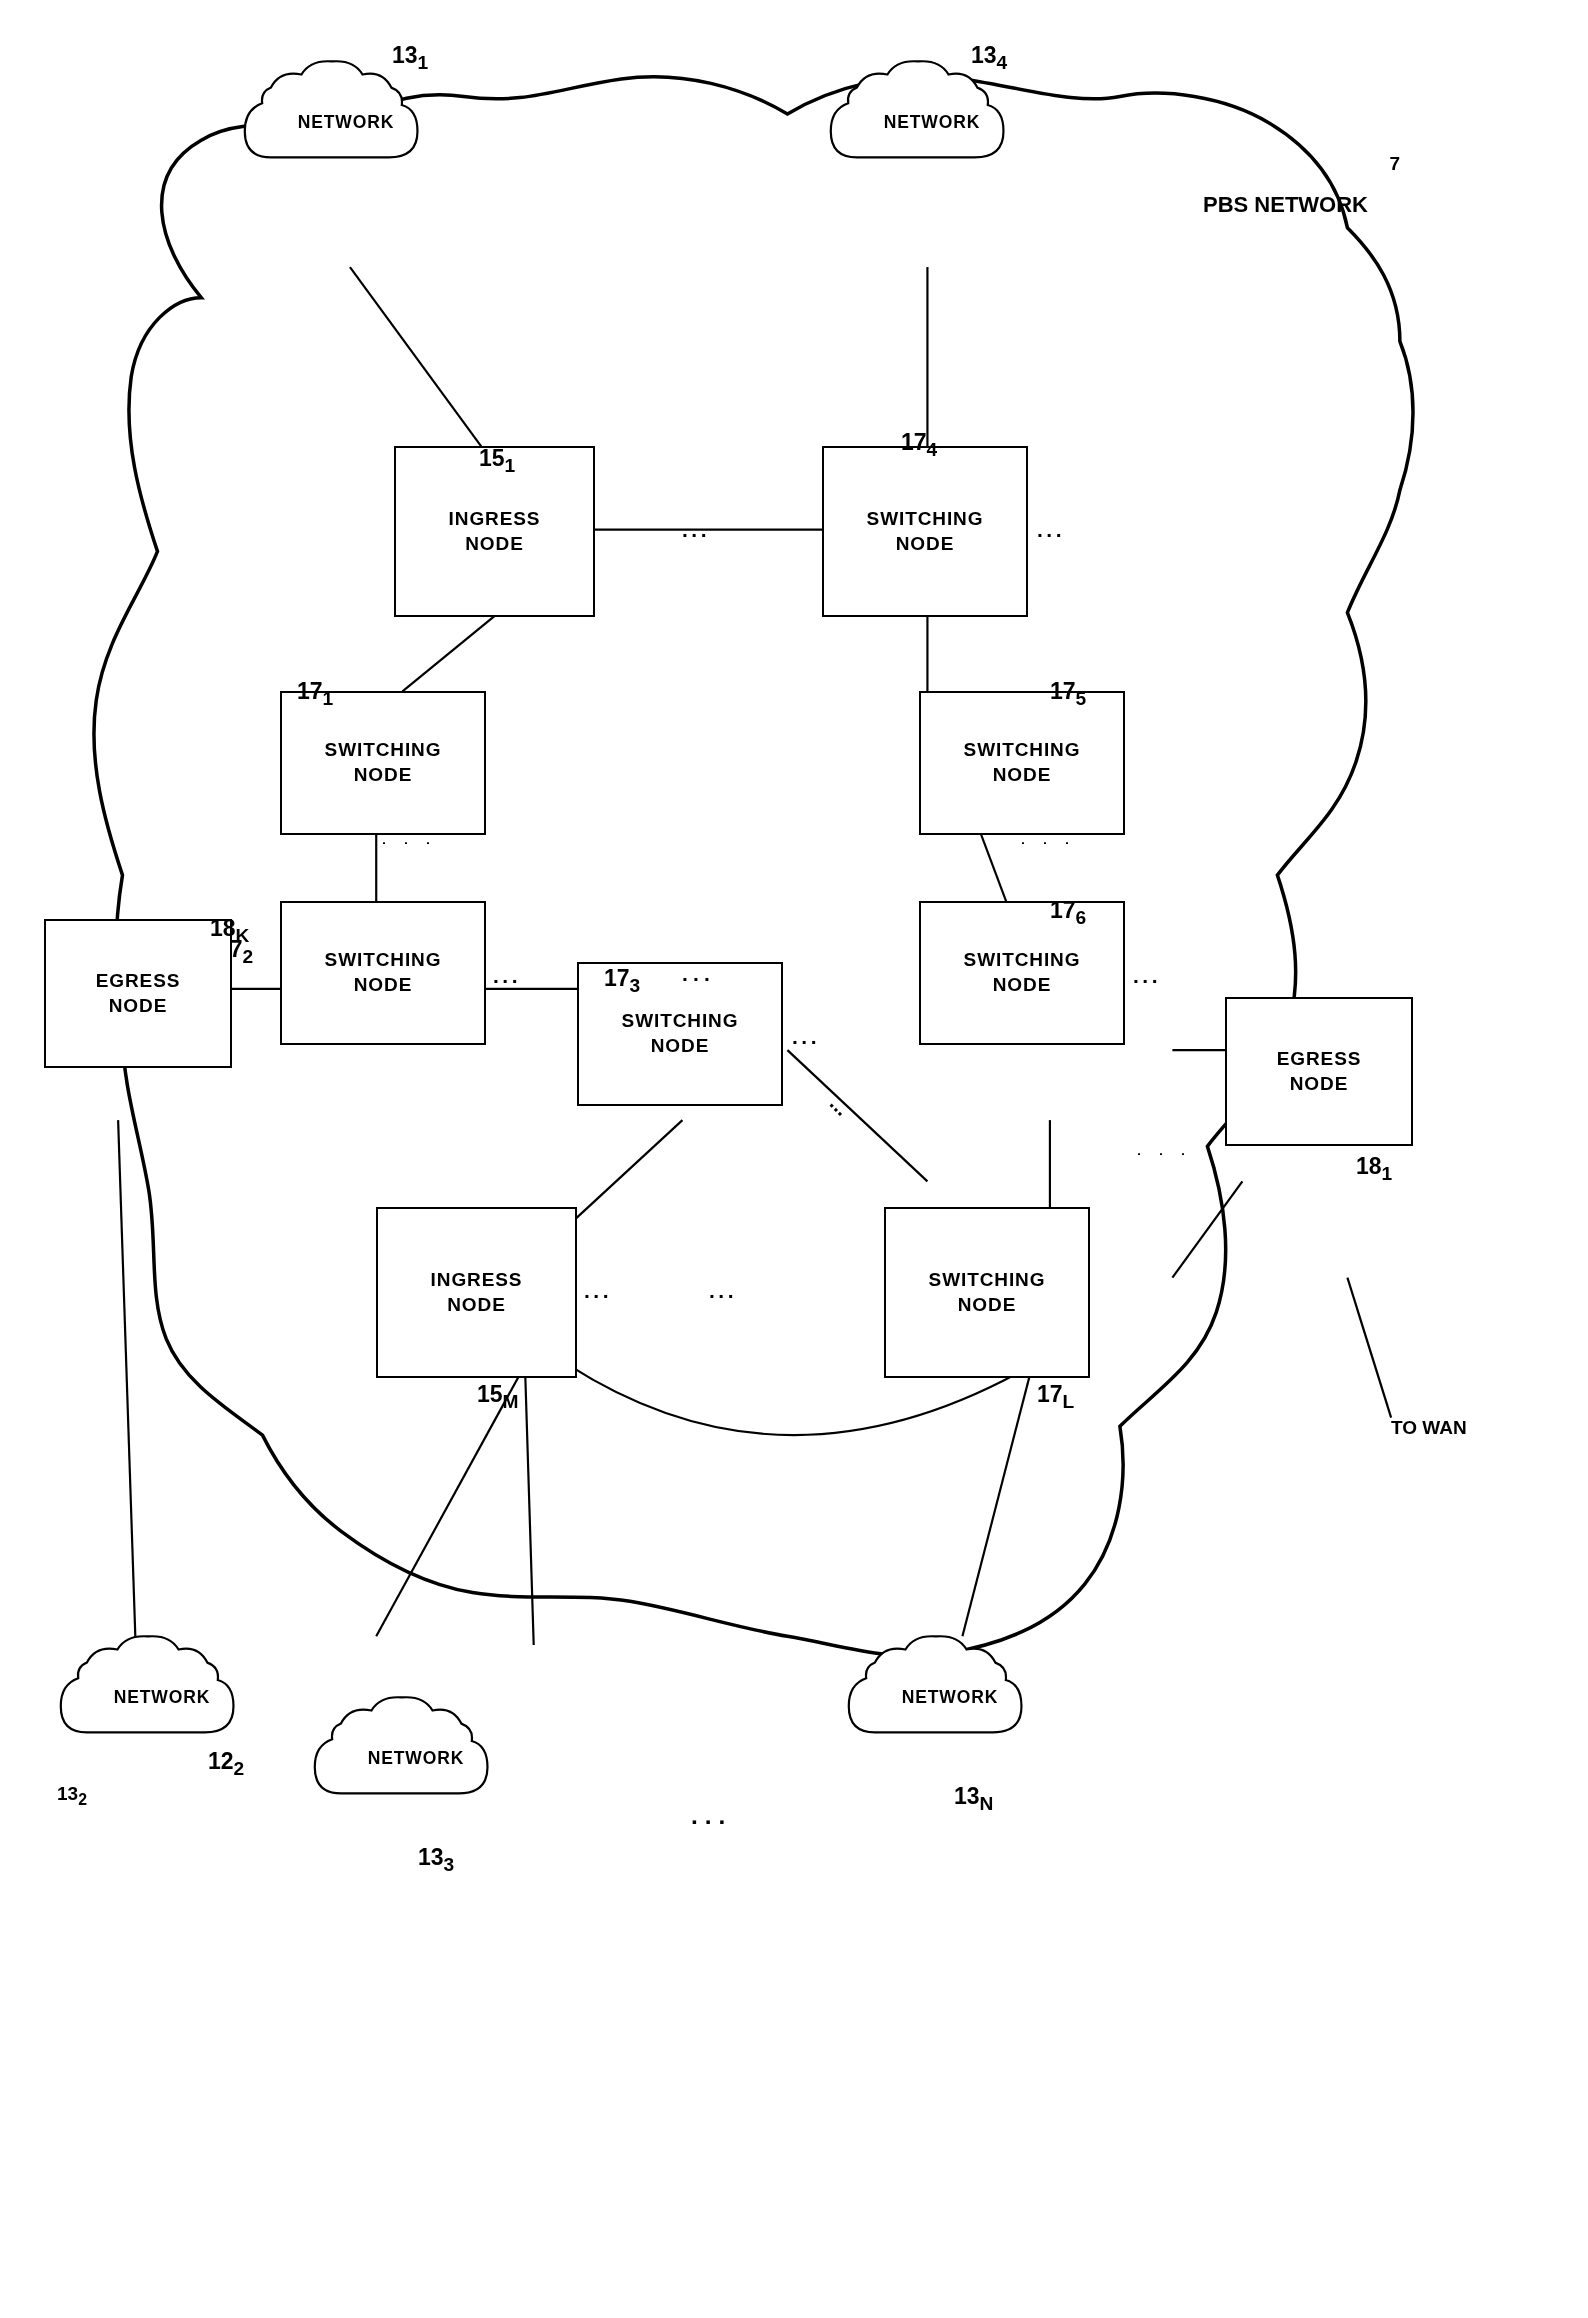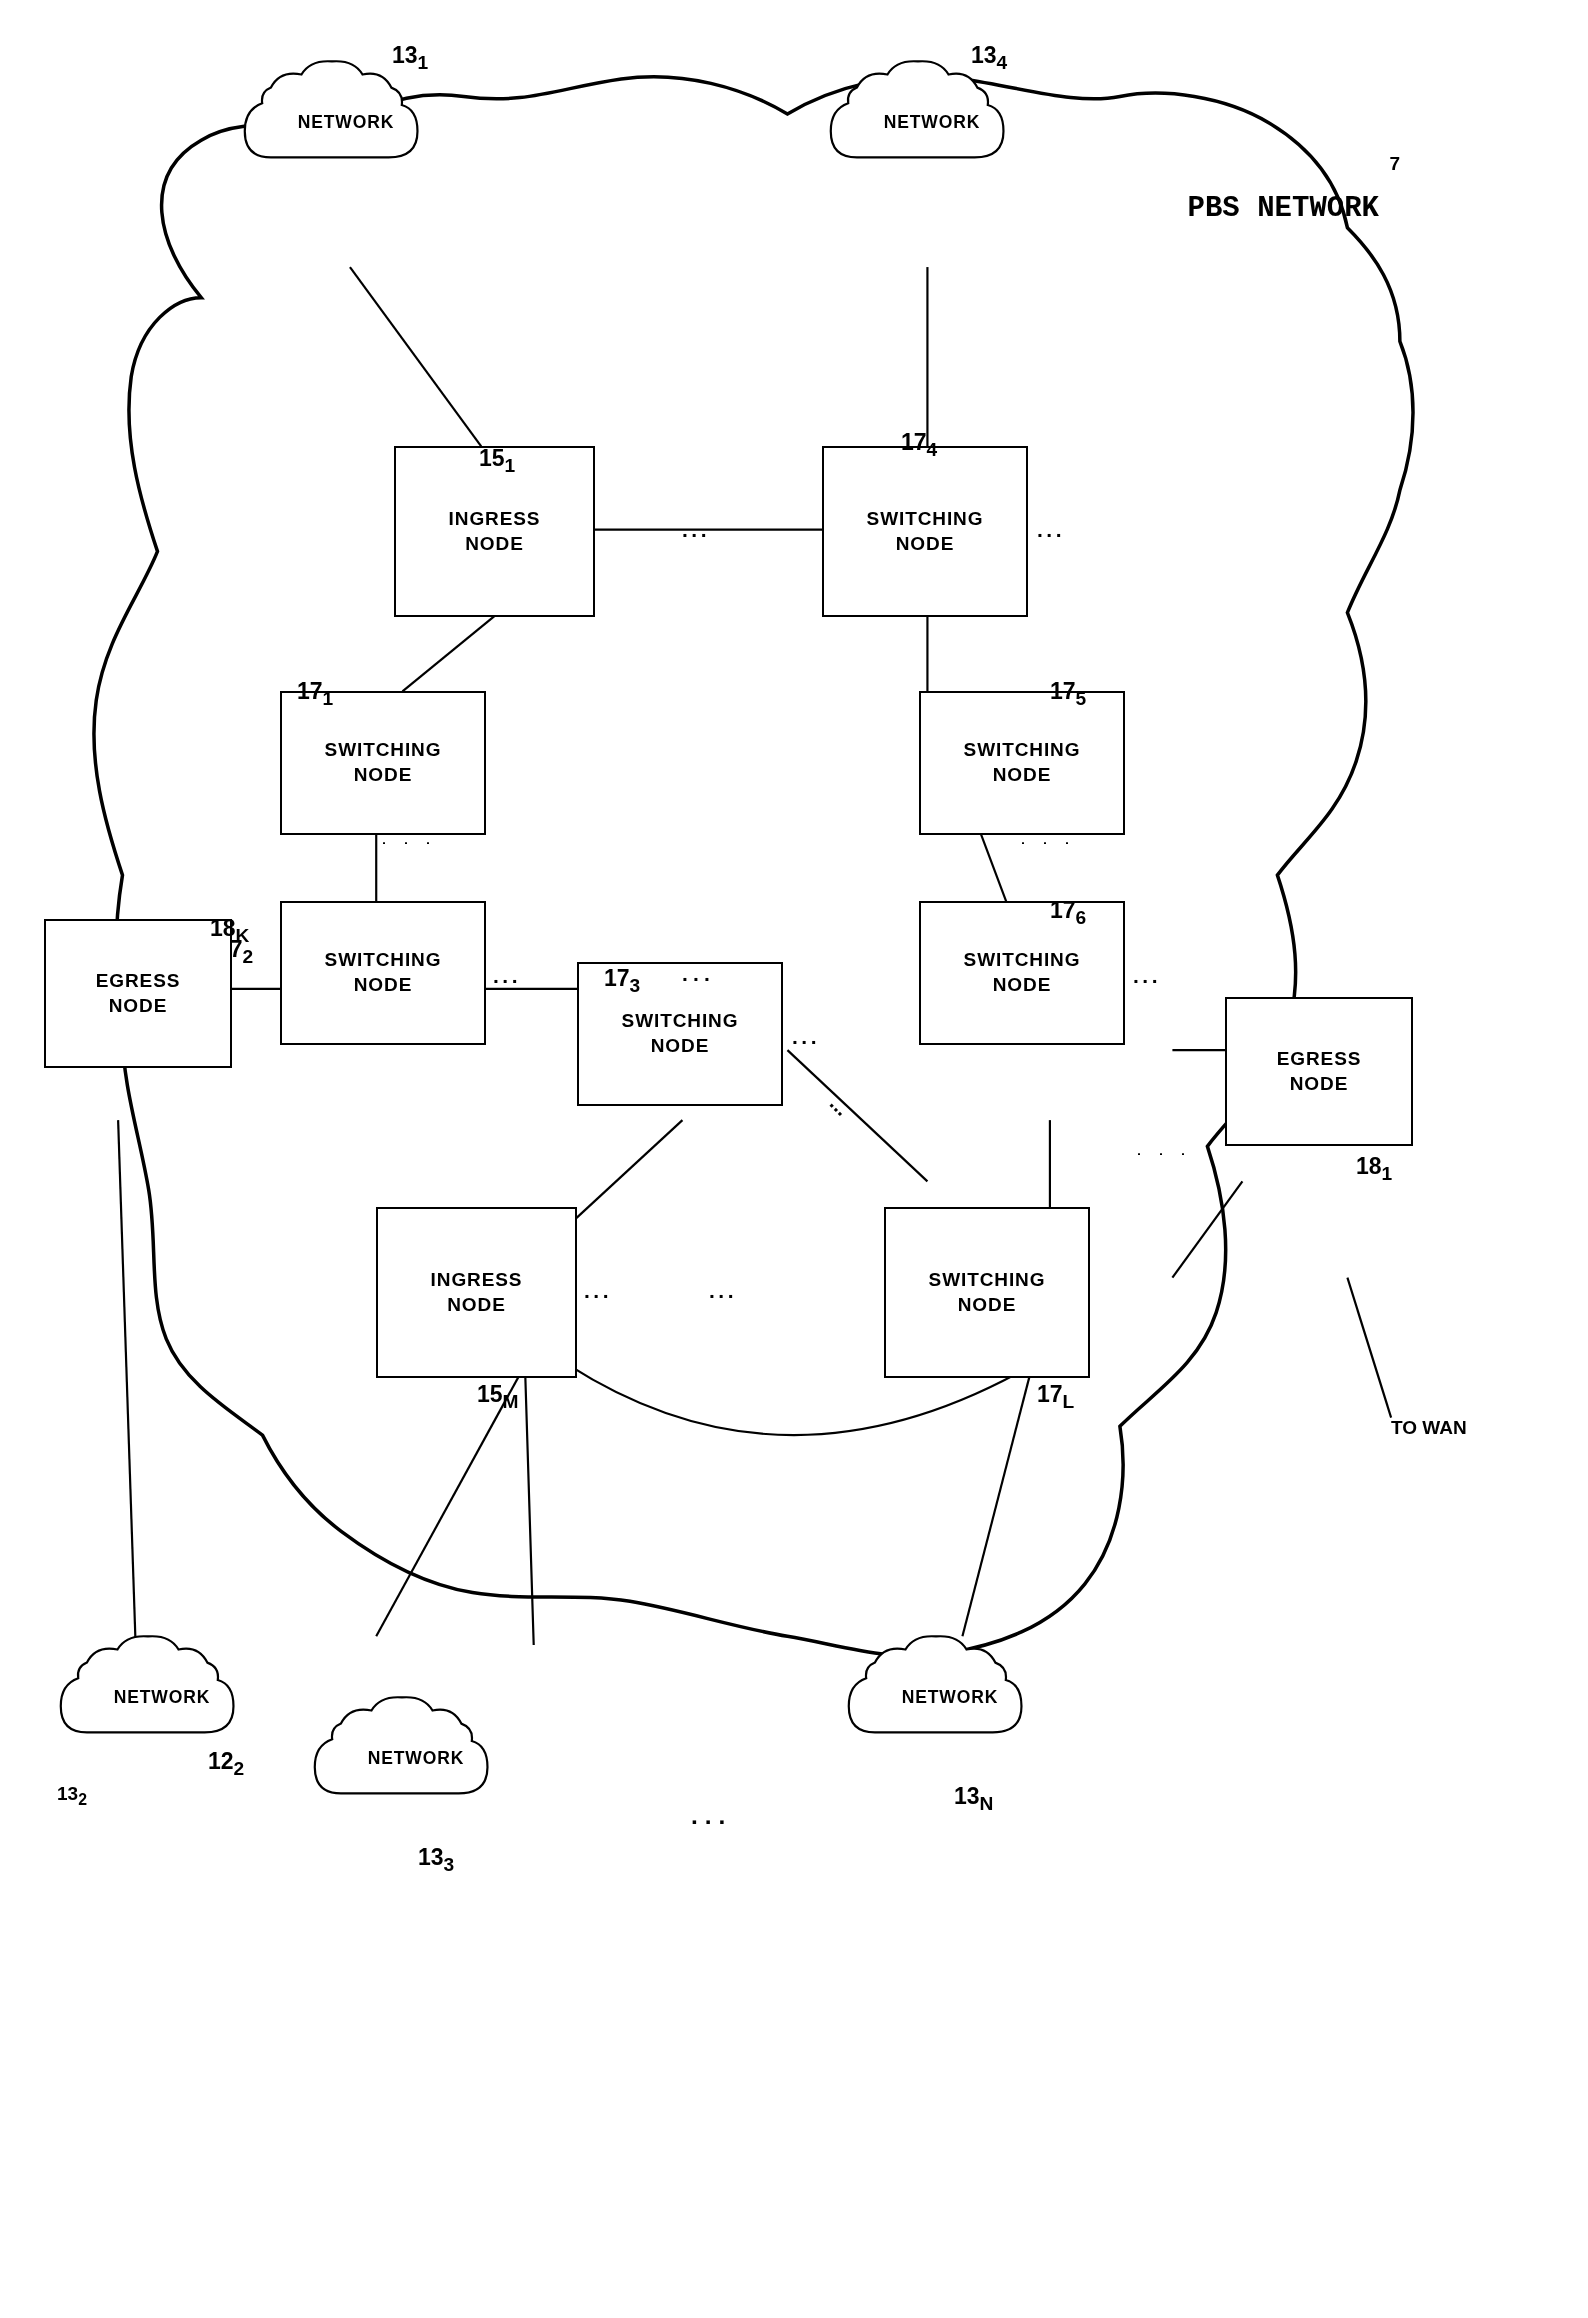--- a/index.html
+++ b/index.html
@@ -154,21 +154,21 @@
     <line x1="600" y1="1560" x2="430" y2="1870" stroke="#000" stroke-width="2.5"></line>
     <line x1="600" y1="1560" x2="610" y2="1880" stroke="#000" stroke-width="2.5"></line>
 
     <line x1="1180" y1="1560" x2="1100" y2="1870" stroke="#000" stroke-width="2.5"></line>
 
     <line x1="1540" y1="1460" x2="1590" y2="1620" stroke="#000" stroke-width="2.5"></line>
 
     <path d="M 650 1560 Q 900 1720 1180 1560" fill="none" stroke="#000" stroke-width="2.5"></path>
   </svg>
 
-  <div class="ref-label" style="top:192px; right:209px; font-size:29px;font-family:Liberation Mono, monospace;">PBS NETWORK</div>
+  <div class="ref-label" style="top:192px; right:220px; font-size:22px;">PBS NETWORK</div>
   <div class="ref-label" style="top:153px; right:188px; font-size:19px;">7</div>
 
   <div class="cloud" style="left:236px; top:44px; width:192px; height:157px;">
     <svg viewBox="0 0 220 180" xmlns="http://www.w3.org/2000/svg">
       <path d="M40,130 Q10,130 10,100 Q10,75 30,68 Q28,55 40,50 Q50,30 75,35 Q85,18 110,20 Q135,18 145,35 Q168,30 178,50 Q192,55 190,70 Q208,75 208,100 Q208,130 175,130 Z" fill="#fff" stroke="#000" stroke-width="2.5"></path>
     </svg>
     <span class="cloud-label">NETWORK</span>
   </div>
   <div class="ref-label" style="left:392px; top:42px;">13<sub>1</sub></div>
 

